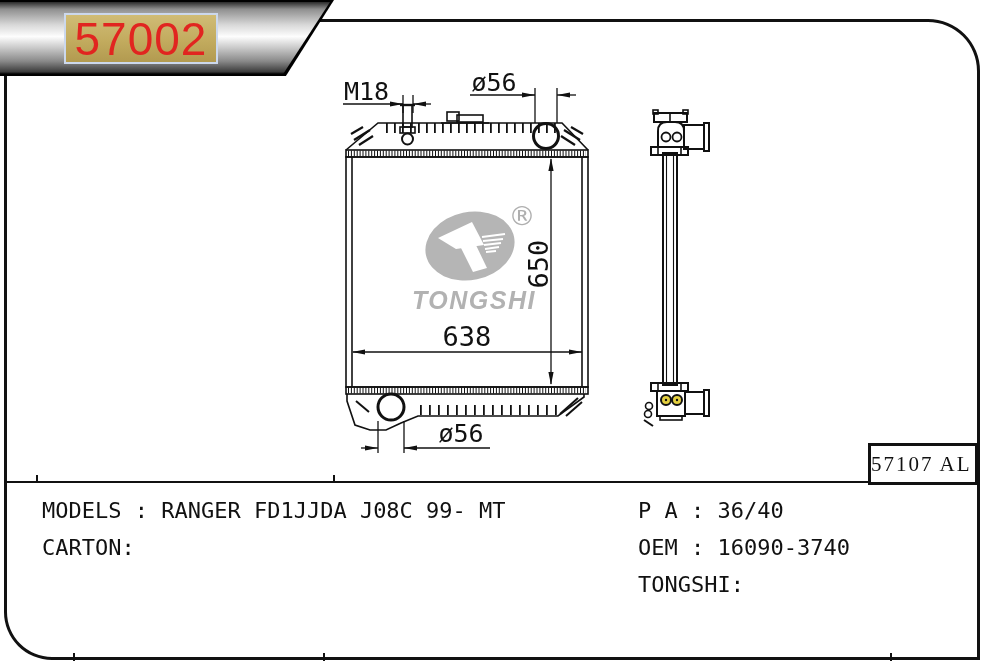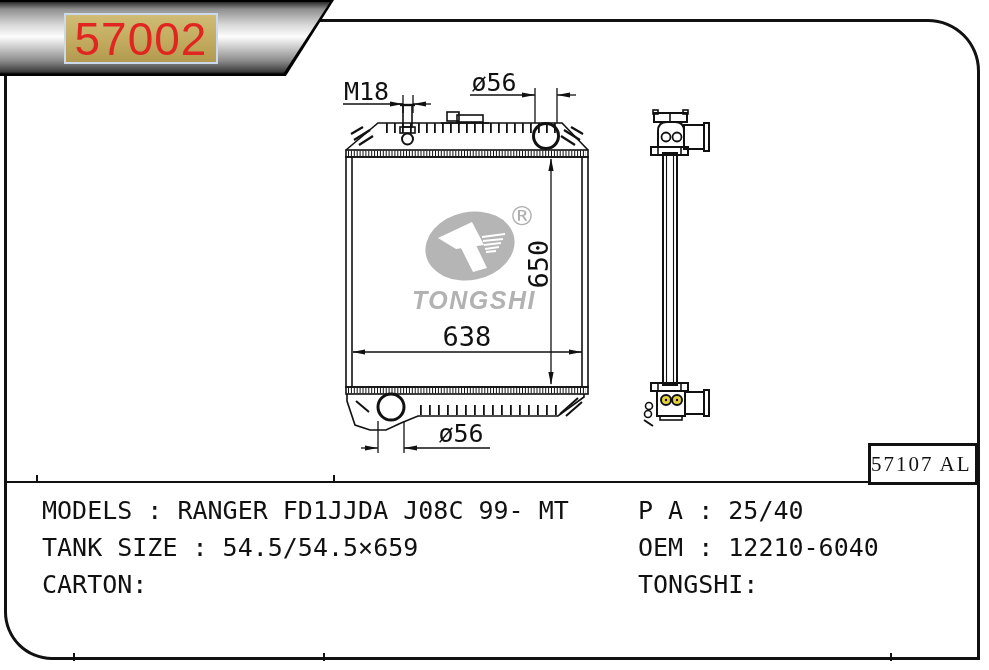--- a/index.html
+++ b/index.html
@@ -27,21 +27,21 @@
   
   .drawing{position:absolute;left:0;top:0;width:989px;height:670px;}
 
   
   .ref-box{position:absolute;left:868px;top:443px;width:104px;height:36px;
     border:3px solid #111;display:flex;align-items:center;justify-content:flex-start;
     font-family:"Liberation Serif",serif;font-size:21px;letter-spacing:2px;color:#111;
     background:#fff;}
 
   
-  .specs{position:absolute;top:492px;font-size:25px;letter-spacing:0;}
+  .specs{position:absolute;top:492px;font-size:22px;letter-spacing:0;}
   .specs-left{left:42px;}
   .specs-right{left:638px;}
   .spec-line{height:37px;line-height:37px;white-space:pre;}
 </style>
 </head>
 <body>
 
 <div class="page-border"></div>
 <div class="divider"></div>
 <div class="tick" style="left:36px;top:475px;"></div>
@@ -195,20 +195,19 @@
     <text x="461" y="442" font-size="25" text-anchor="middle">ø56</text>
   </g>
 </svg>
 
 <div class="ref-box">
   <span>57107 AL</span>
 </div>
 
 <div class="specs specs-left">
   <div class="spec-line">MODELS : RANGER FD1JJDA J08C 99- MT</div>
-  <div class="spec-line">TANK SIZE : 54.5/54.5×659</div>
   <div class="spec-line">CARTON:</div>
 </div>
 <div class="specs specs-right">
-  <div class="spec-line">P A : 25/40</div>
-  <div class="spec-line">OEM : 12210-6040</div>
+  <div class="spec-line">P A : 36/40</div>
+  <div class="spec-line">OEM : 16090-3740</div>
   <div class="spec-line">TONGSHI:</div>
 </div>
 
 </body></html>

